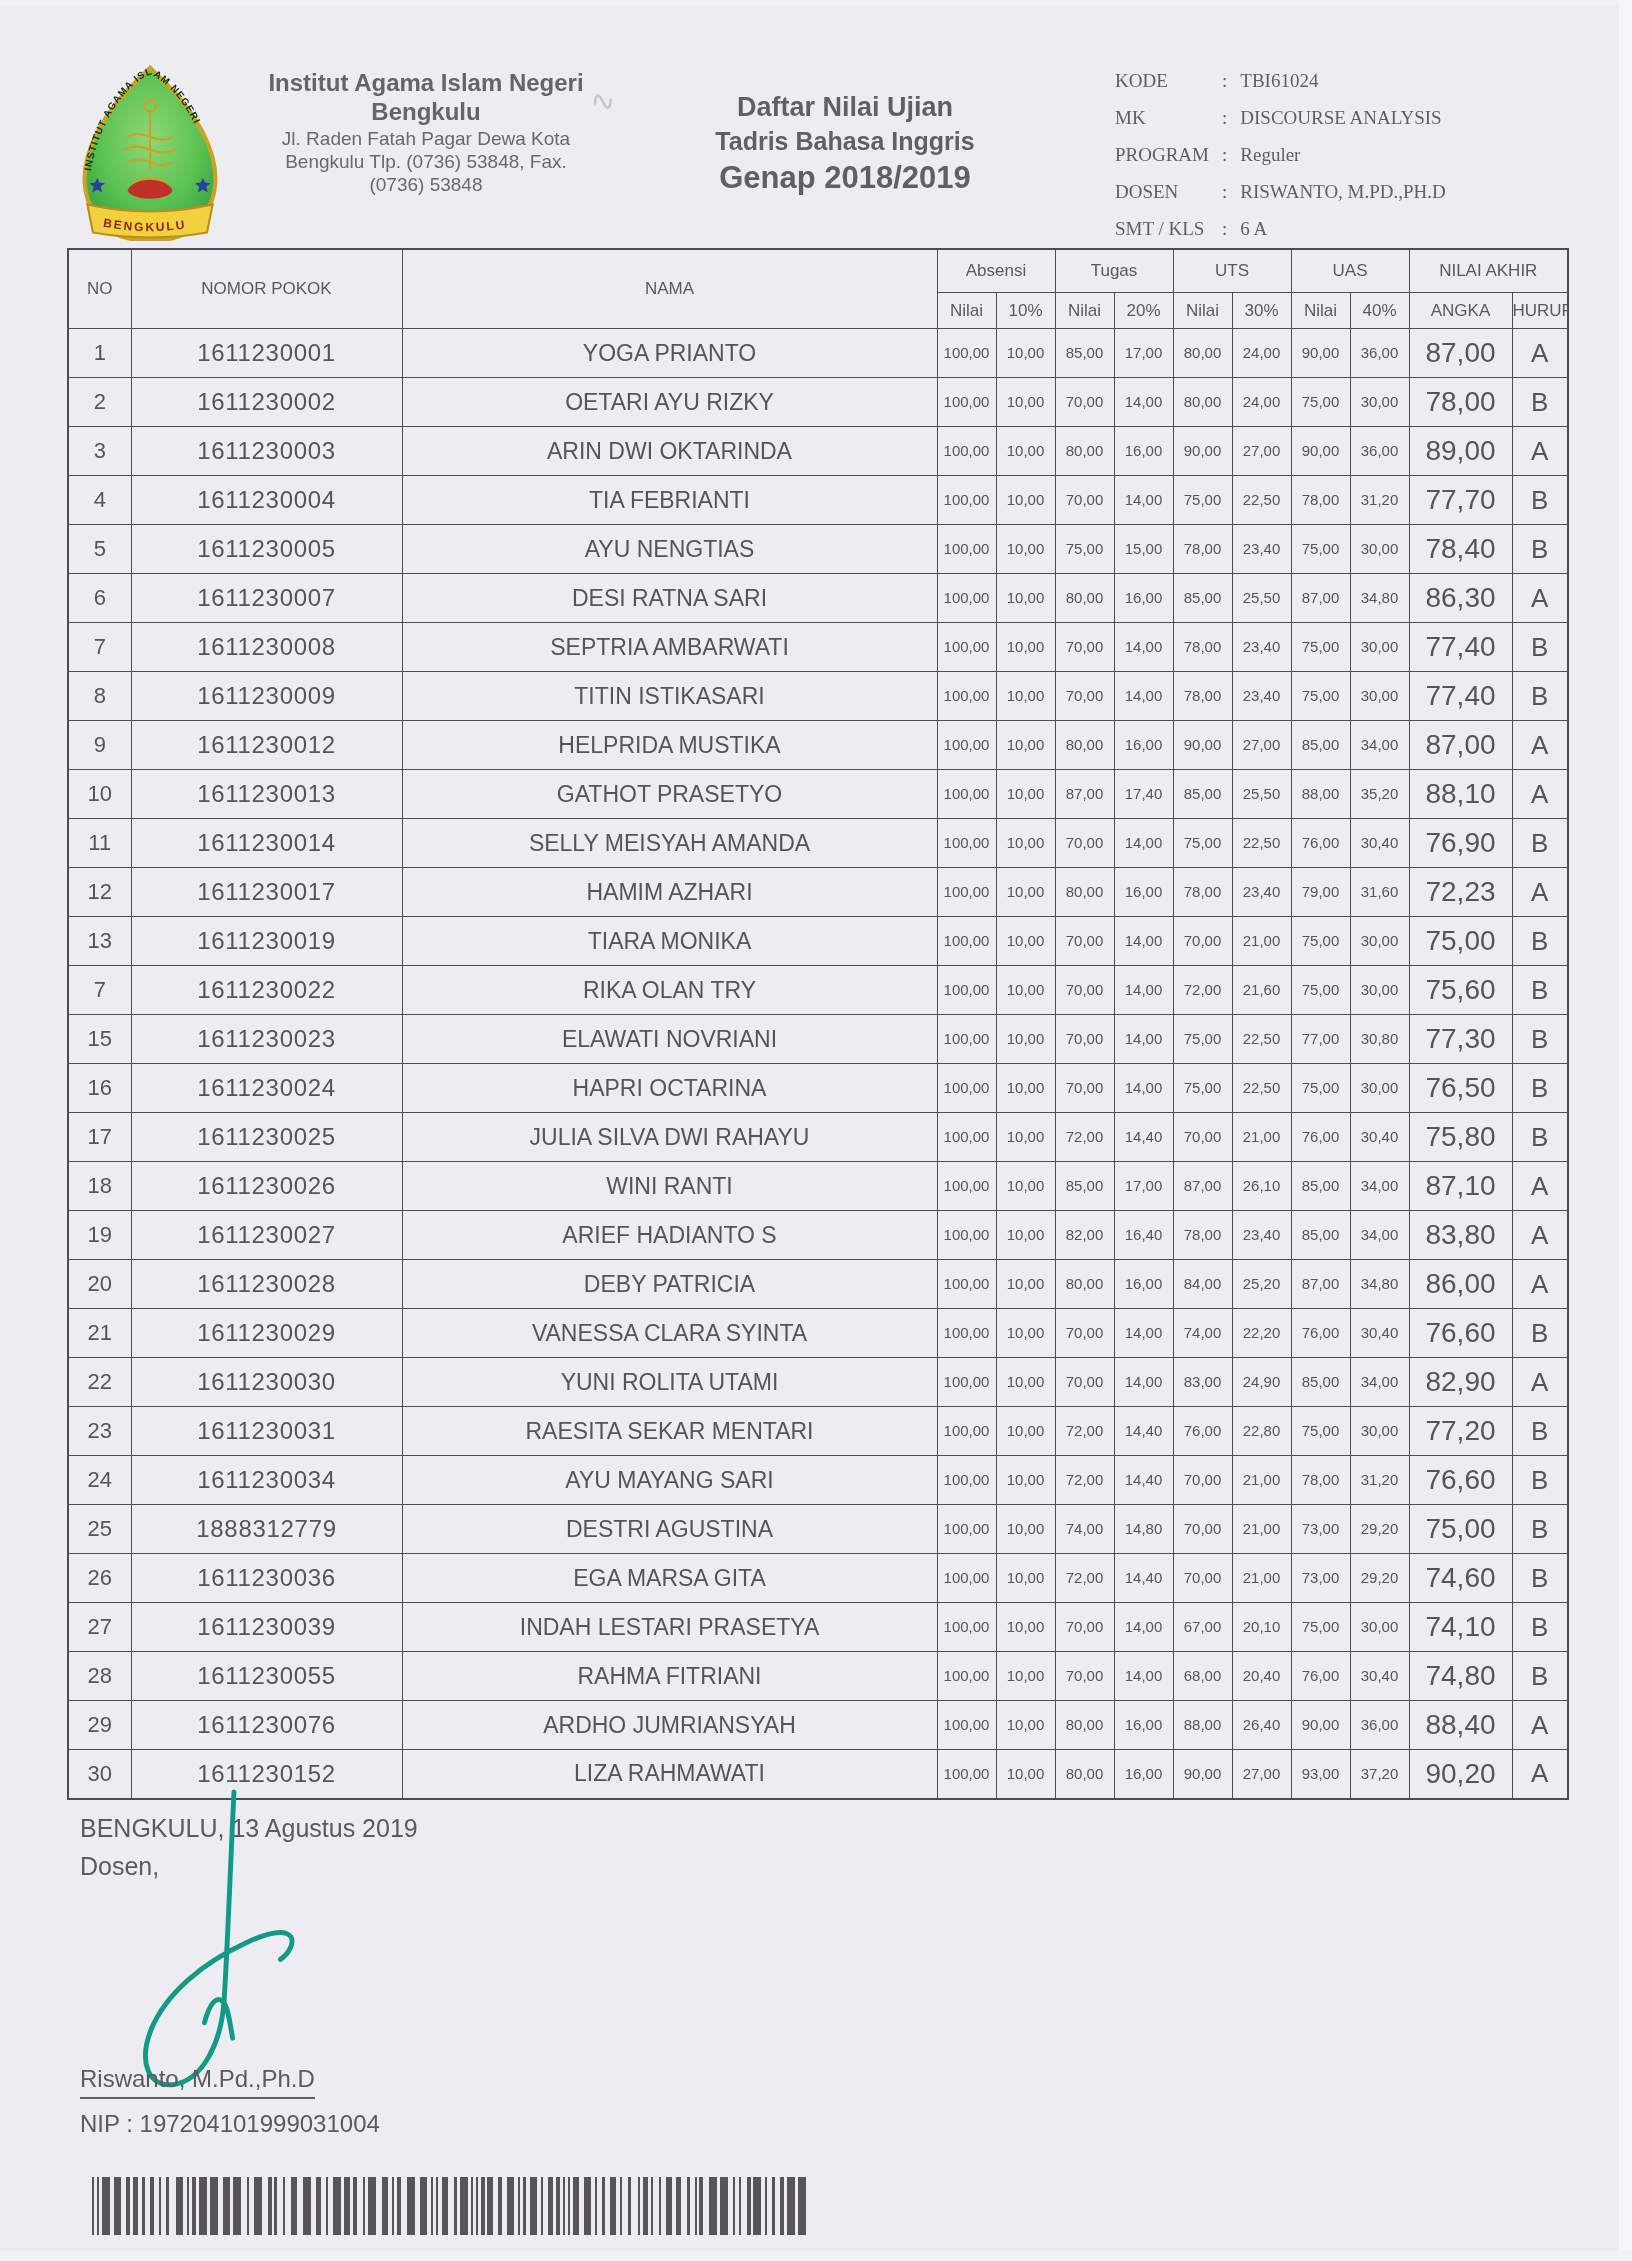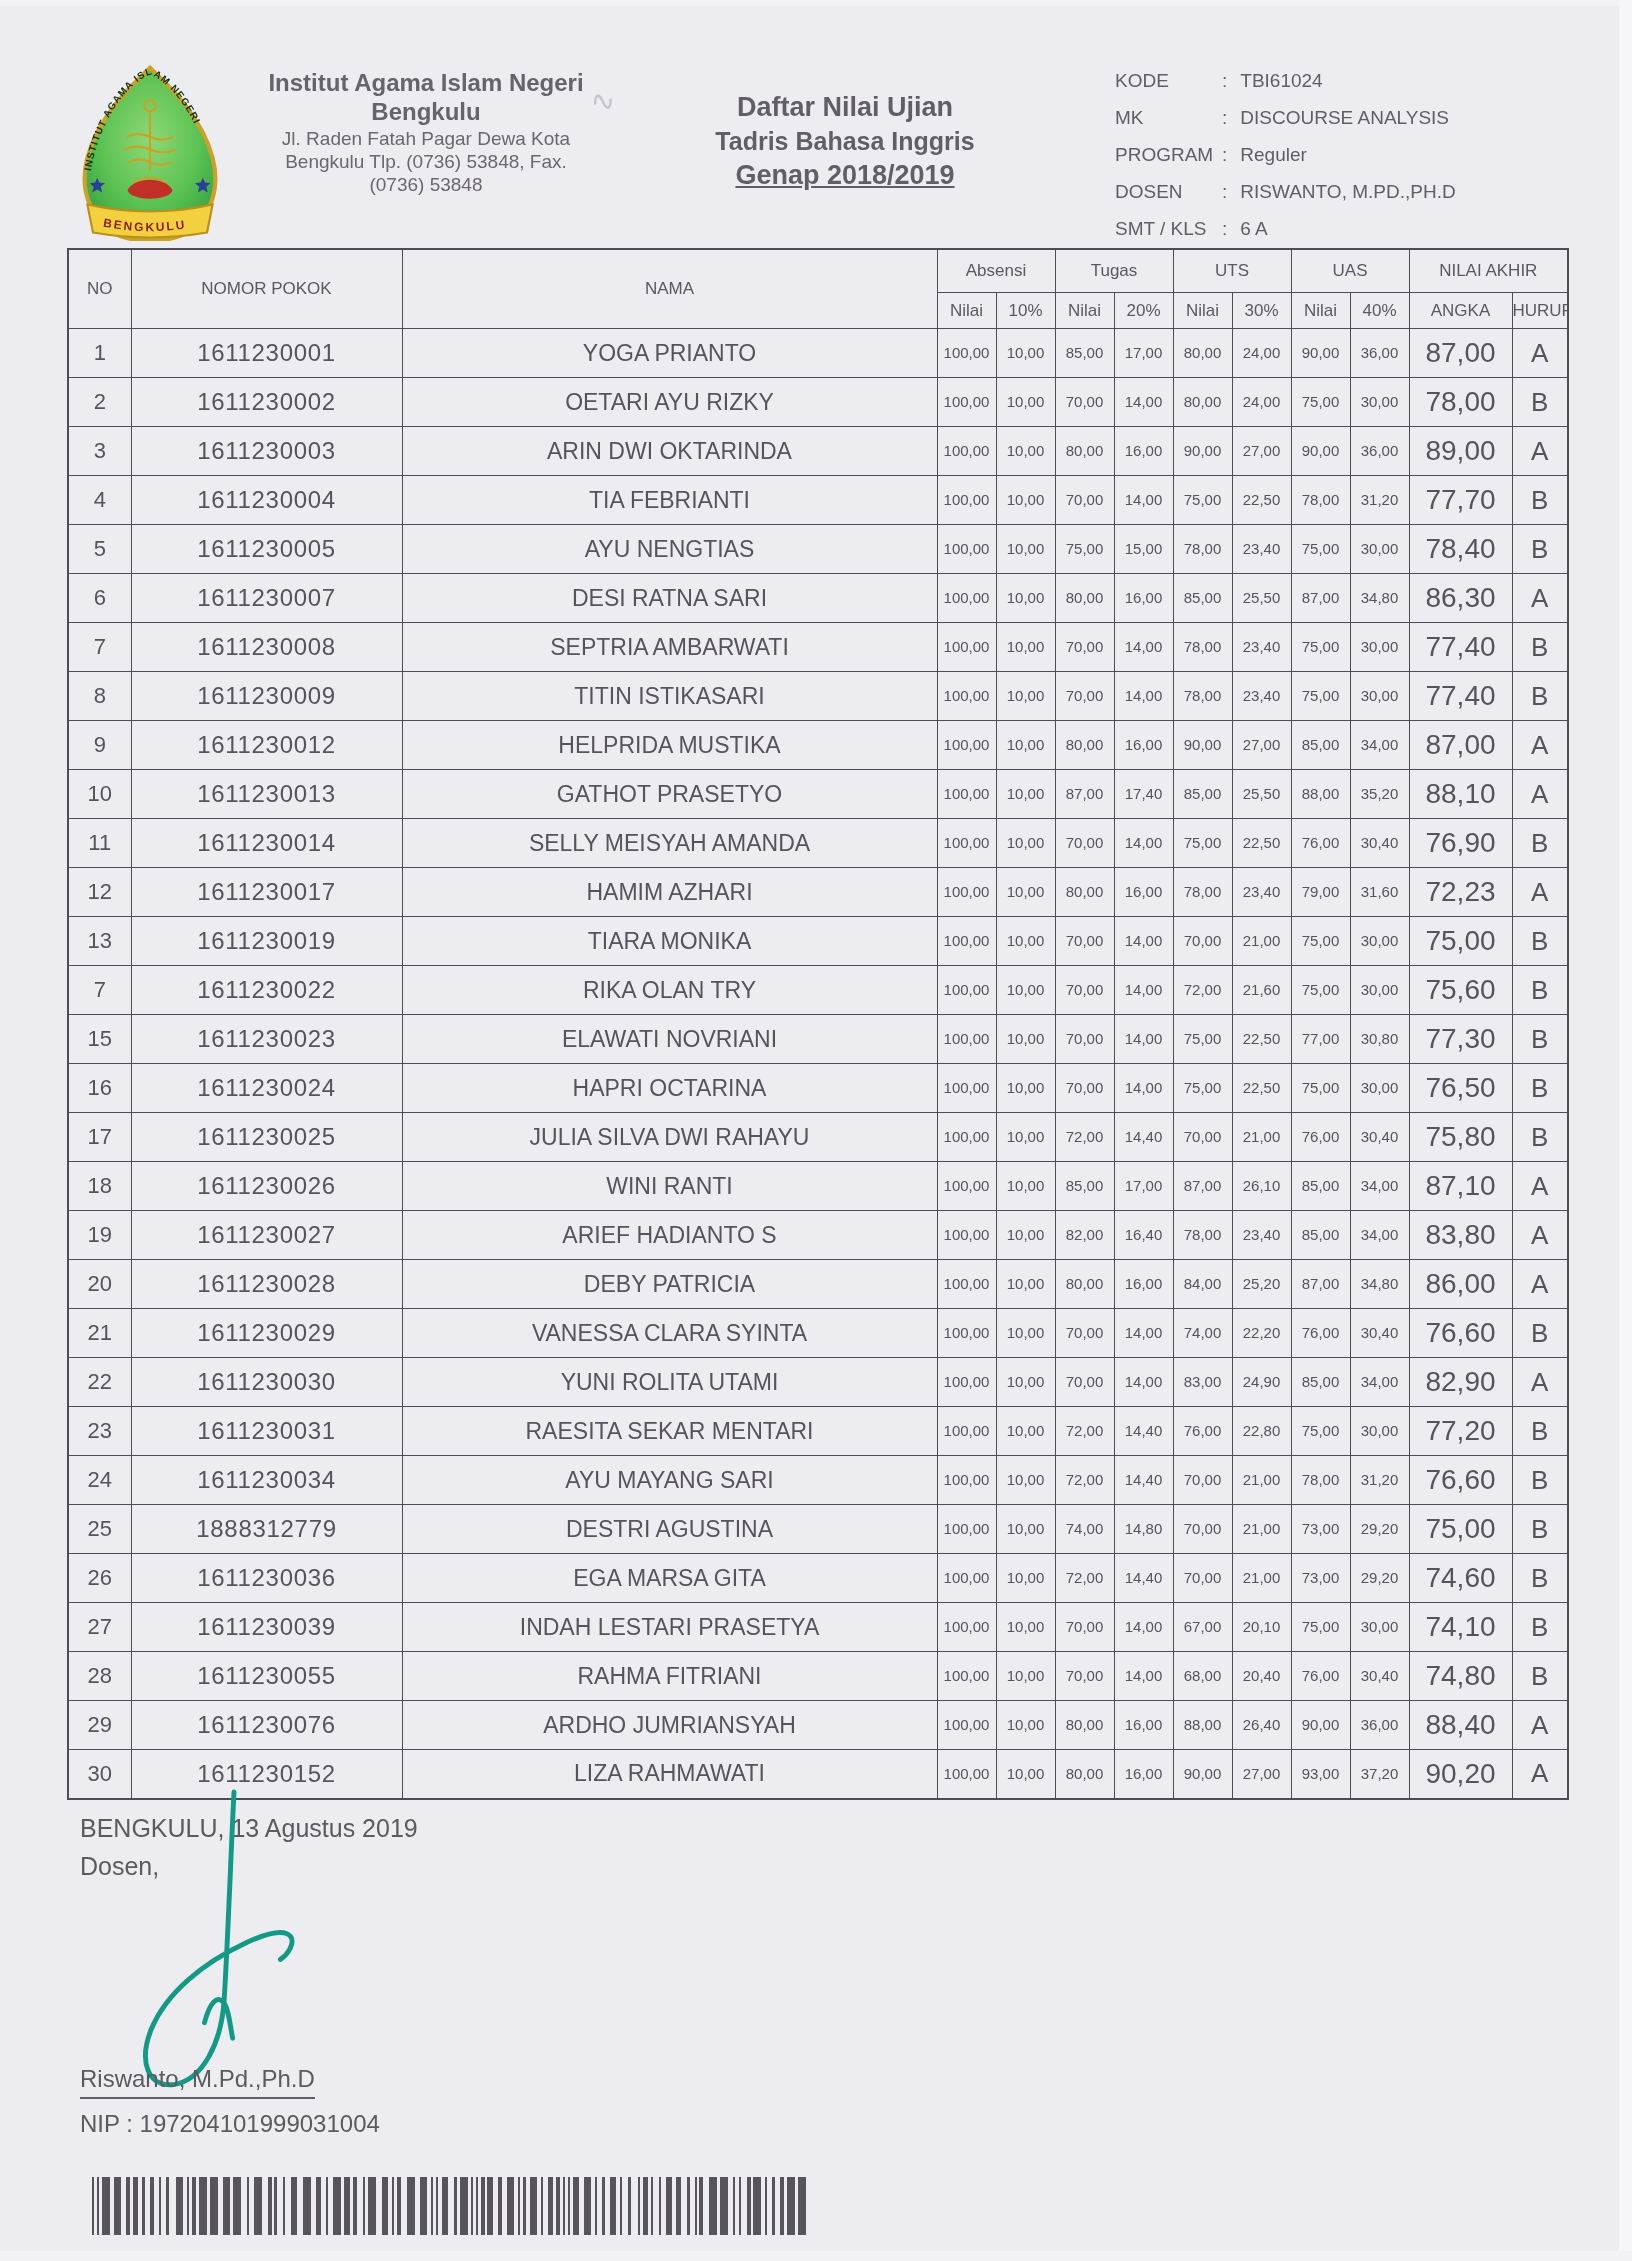--- a/index.html
+++ b/index.html
@@ -15,23 +15,23 @@
   #edge-top{left:0;top:0;width:100%;height:5.6px;background:#f2f1f5;}
 
   
   #logo{position:absolute;left:62px;top:65px;}
   #inst-block{position:absolute;left:243px;top:68px;width:366px;text-align:center;line-height:1.22;}
   .inst-name{font-size:24px;font-weight:bold;color:#66636a;}
   .inst-addr{font-size:19px;color:#6b676e;}
   #title-block{position:absolute;left:662px;top:90px;width:366px;text-align:center;line-height:1.3;font-weight:bold;color:#615e65;}
   .title-l1{font-size:27px;}
   .title-l2{font-size:25px;}
-  .title-l3{font-size:27px;text-decoration:underline;}
+  .title-l3{font-size:31px;}
   #smudge{position:absolute;left:590px;top:83px;font-size:30px;color:#c6c3cd;transform:rotate(-12deg);}
-  #course-meta{position:absolute;left:1115px;top:70px;font-size:19px;color:#605d64;}
+  #course-meta{position:absolute;left:1115px;top:70px;font-size:19px;color:#605d64;font-family:Liberation Serif, serif;}
   .meta-row{height:37px;white-space:nowrap;}
   .m-label{display:inline-block;width:107px;}
   .m-colon{display:inline-block;width:18.3px;}
 
   
   #grades-table{
     position:absolute;left:67px;top:248px;width:1501px;
     border-collapse:collapse;table-layout:fixed;
     color:#56535a;
   }

